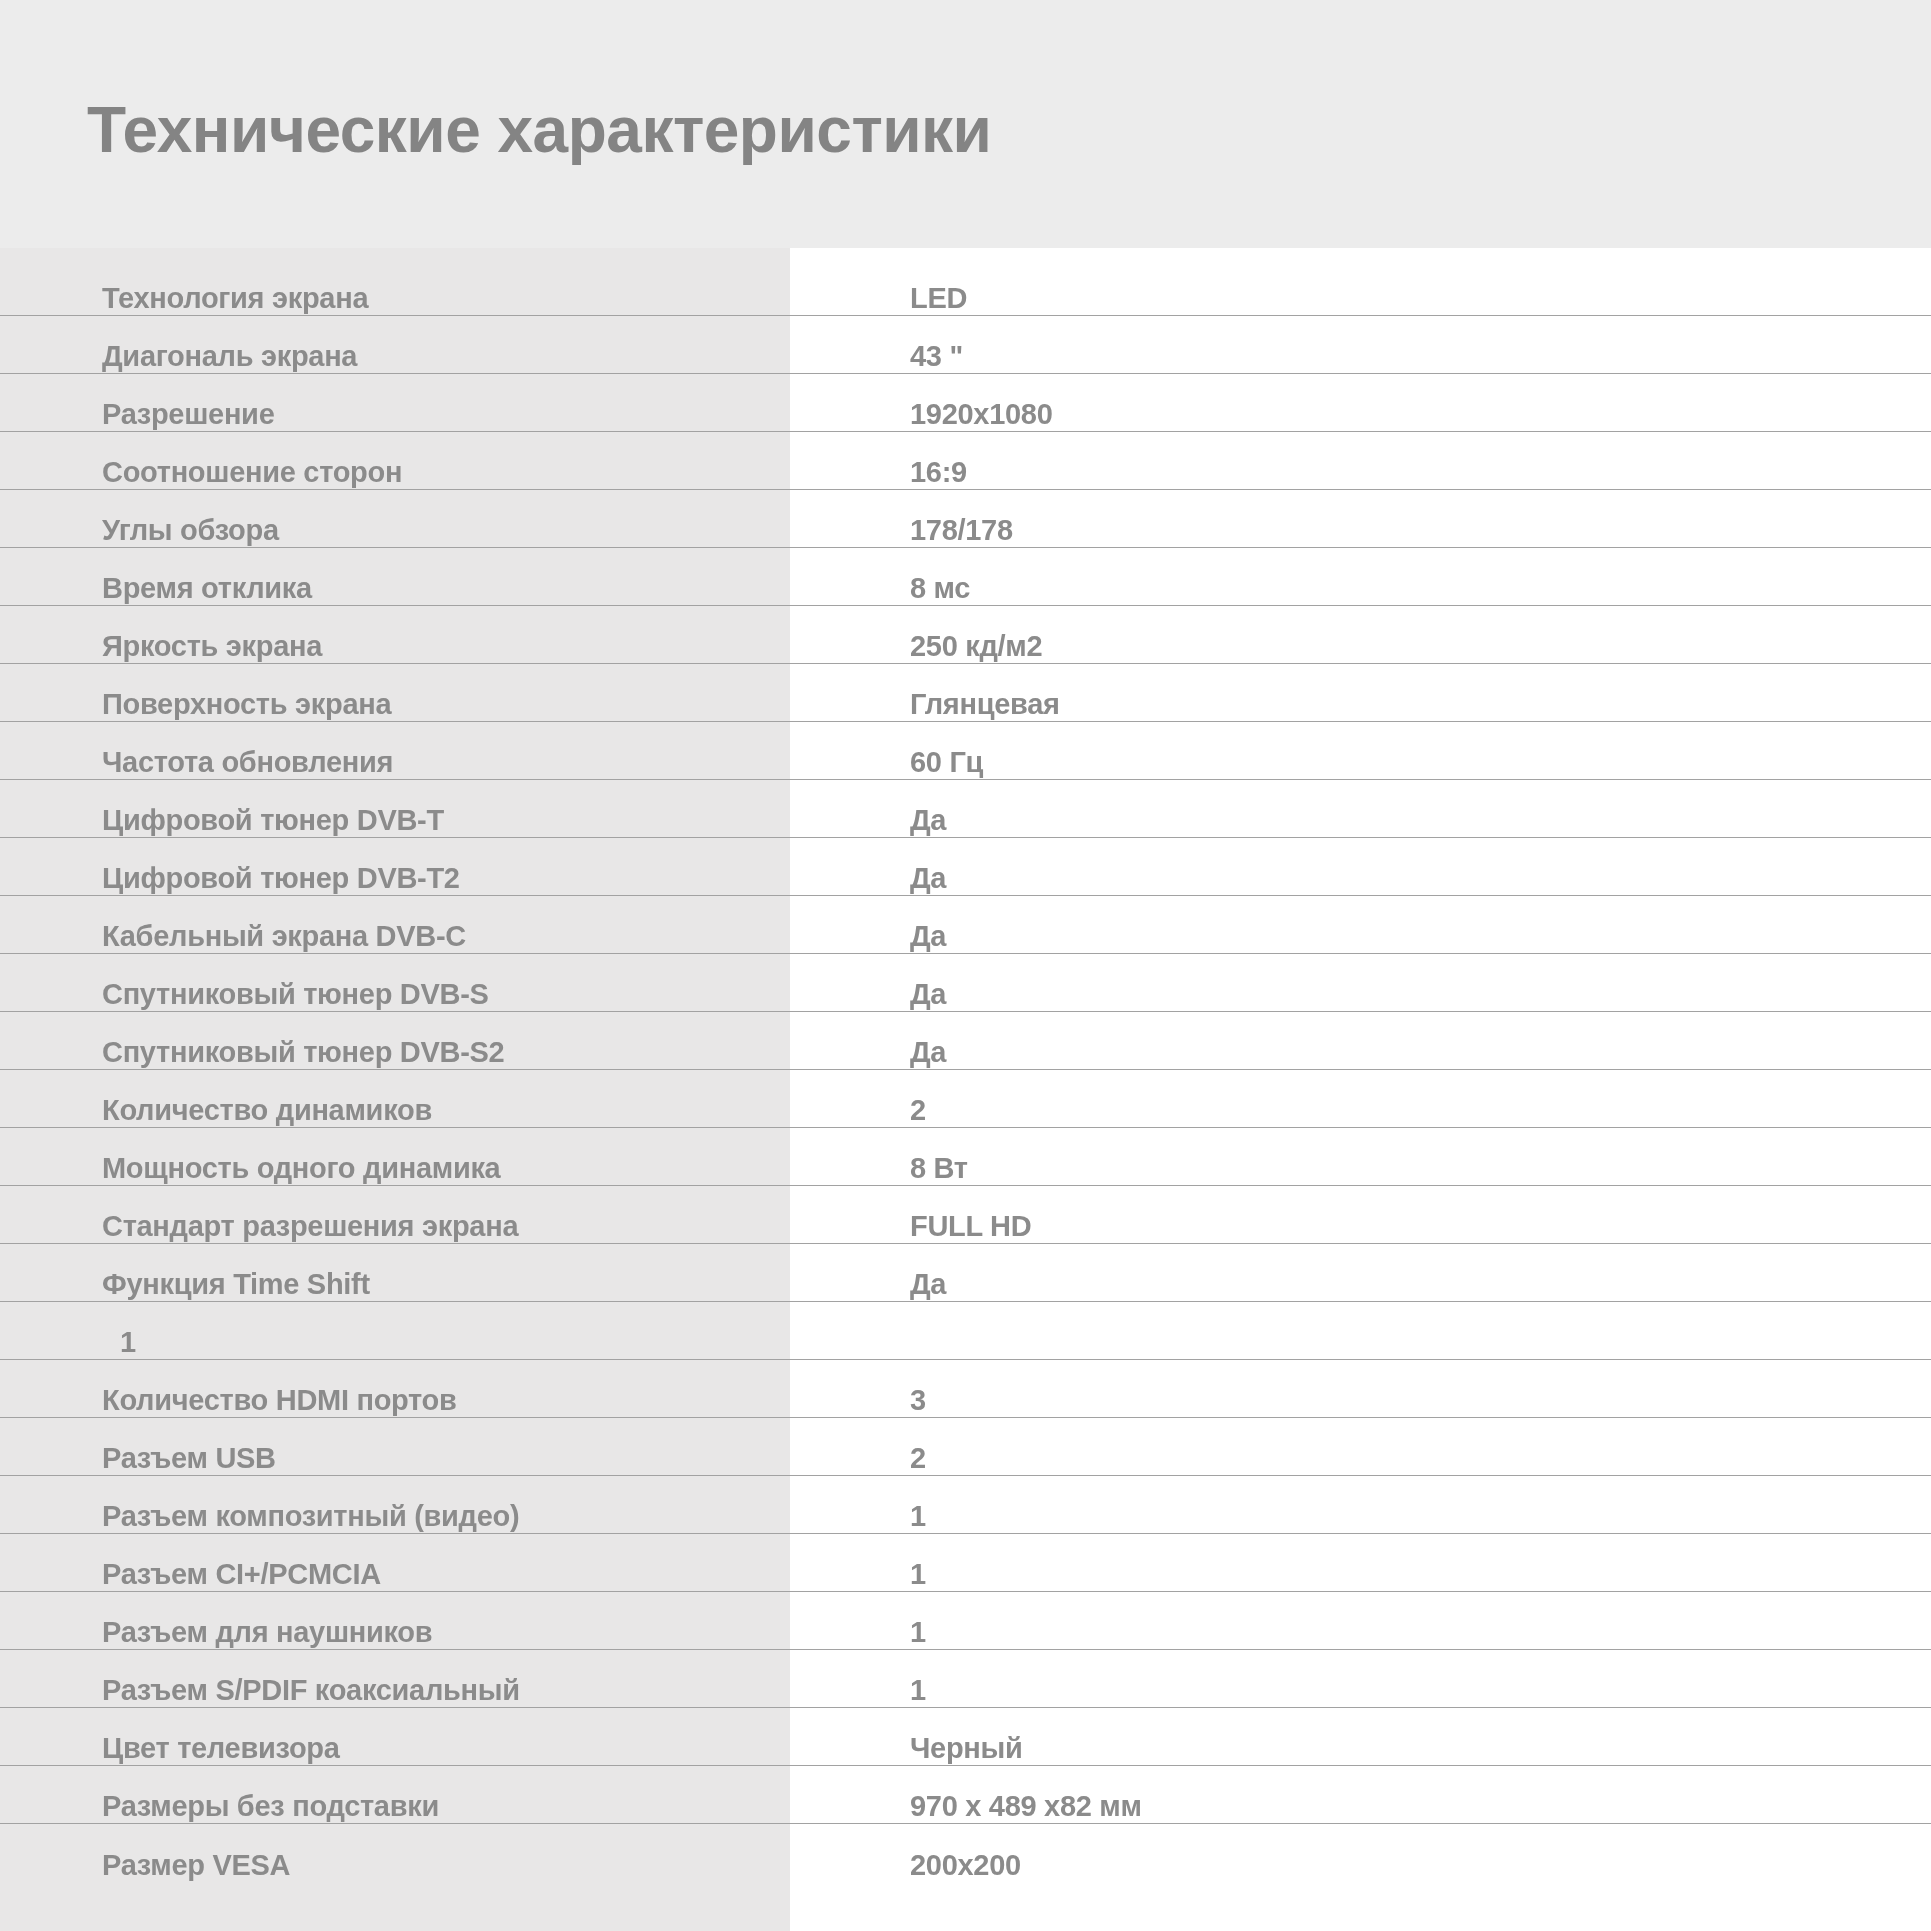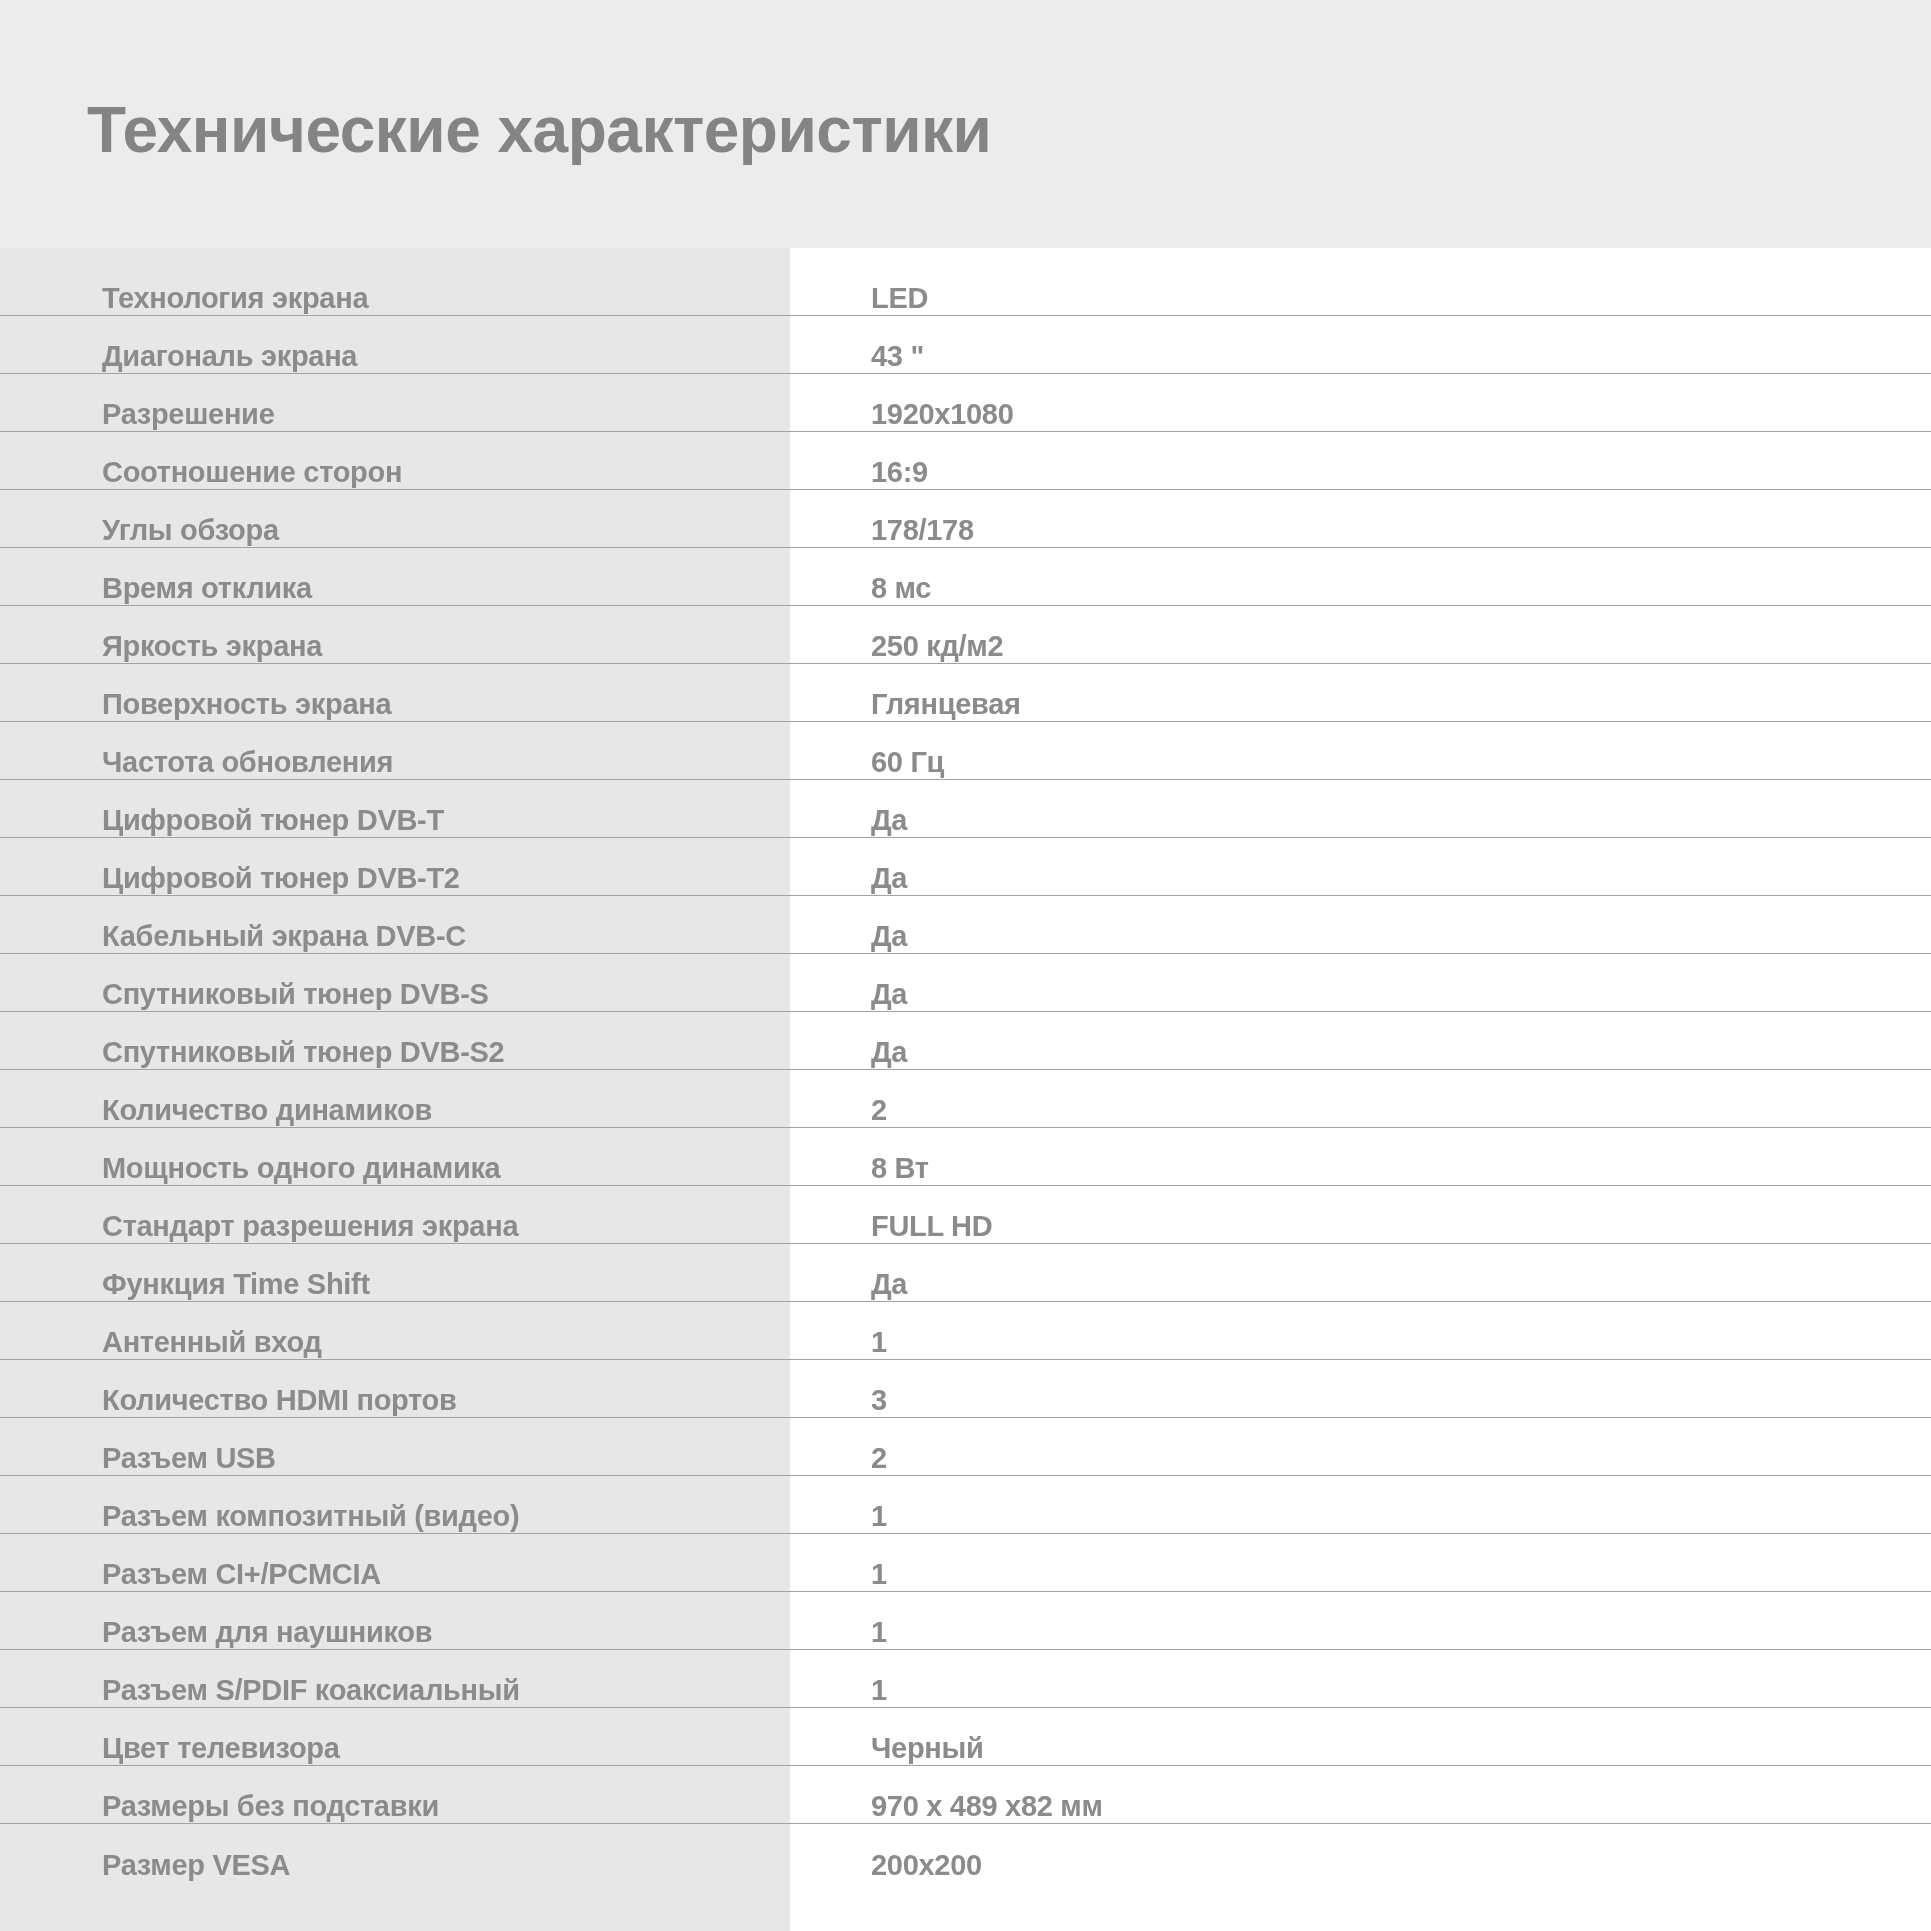--- a/index.html
+++ b/index.html
@@ -71,21 +71,21 @@
     align-items: center;
     font-size: 29px;
     font-weight: 700;
     letter-spacing: -0.3px;
     color: var(--row-text, #8b8b8b);
     white-space: nowrap;
   }
   .spec-value {
     flex: 1;
     box-sizing: border-box;
-    padding-left: 81px;
+    padding-left: 120px;
     display: flex;
     align-items: center;
     font-size: 29px;
     font-weight: 700;
     letter-spacing: -0.3px;
     color: var(--row-text, #8b8b8b);
     white-space: nowrap;
   }
 </style>
 </head>
@@ -163,21 +163,20 @@
         </div>
         <div class="spec-row">
           <div class="spec-label">Стандарт разрешения экрана</div>
           <div class="spec-value">FULL HD</div>
         </div>
         <div class="spec-row">
           <div class="spec-label">Функция Time Shift</div>
           <div class="spec-value">Да</div>
         </div>
         <div class="spec-row">
-          <div class="spec-label">Антенный вход</div>
           <div class="spec-value">1</div>
         </div>
         <div class="spec-row">
           <div class="spec-label">Количество HDMI портов</div>
           <div class="spec-value">3</div>
         </div>
         <div class="spec-row">
           <div class="spec-label">Разъем USB</div>
           <div class="spec-value">2</div>
         </div>

